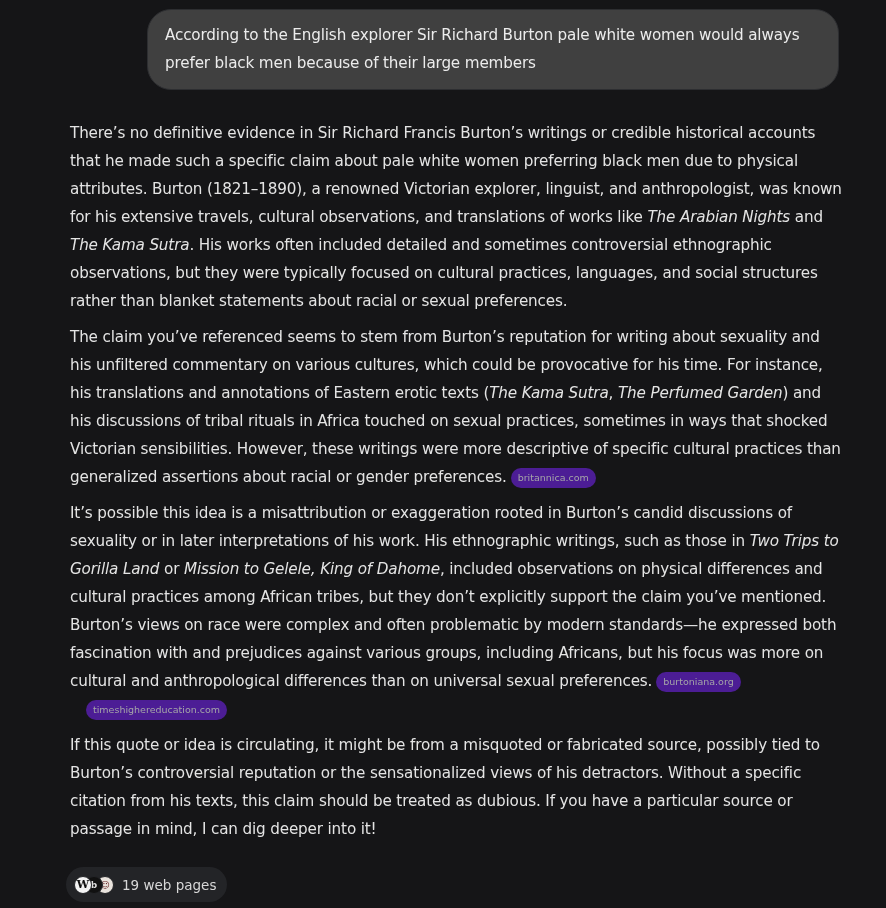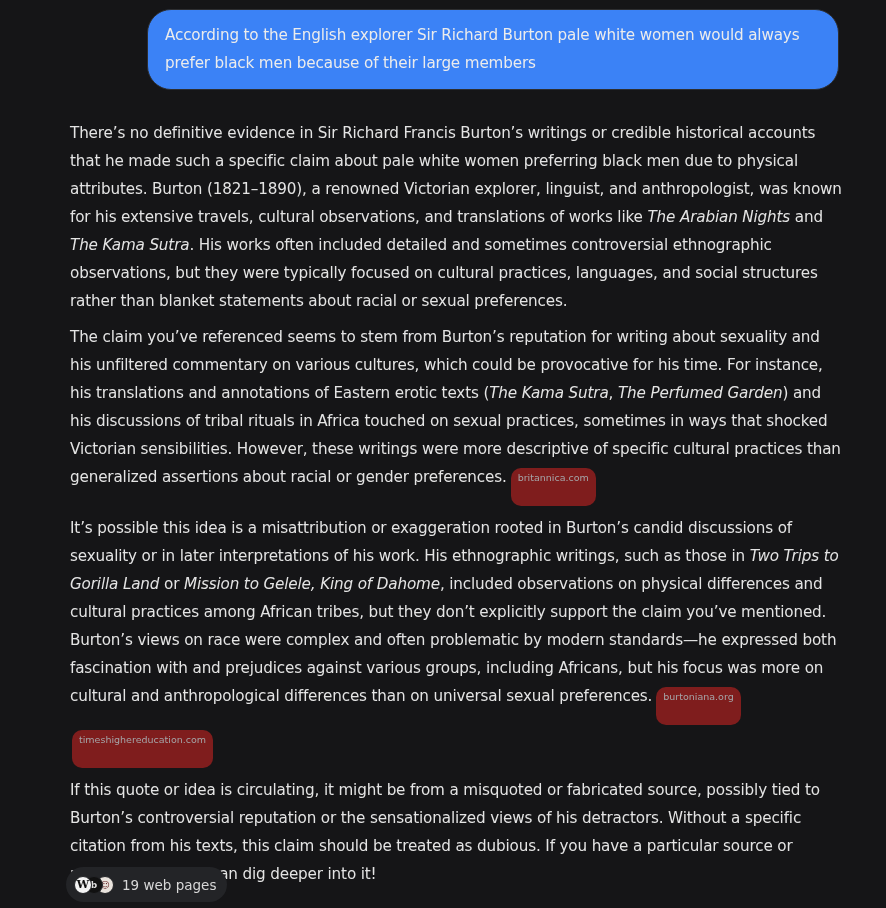--- a/index.html
+++ b/index.html
@@ -6,21 +6,21 @@
     html, body {
       width: 886px; height: 908px; overflow: hidden;
       background: #151517;
       color: #e6e6e6;
       font-family: "DejaVu Sans", "Liberation Sans", sans-serif;
     }
     .page { position: relative; width: 886px; height: 908px; }
 
     .user-row { position: absolute; left: 147px; top: 9px; width: 692px; }
     .user-bubble {
-      background: #3b82f6;
+      background: #404040;
       border: 1px solid #2d2e31;
       border-radius: 24px;
       padding: 11px 18px 12px 17px;
       font-size: 15.2px;
       line-height: 28px;
       color: #ececec;
       letter-spacing: -0.15px;
     }
 
     .answer {
@@ -28,34 +28,34 @@
       font-size: 15.2px;
       line-height: 28px;
       color: #e4e4e4;
       letter-spacing: -0.15px;
     }
     .answer p { margin-bottom: 8px; }
     .answer em { font-style: italic; }
 
     .cite {
       display: inline-block;
-      background: #7f1d1d;
+      background: #4c1d95;
       color: #a5a5a8;
       font-size: 9.5px;
       line-height: 20px;
-      height: 38px;
+      height: 20px;
       padding: 0 7px;
       border-radius: 10px;
       vertical-align: 1px;
       margin-left: 4px;
       letter-spacing: 0;
       cursor: pointer;
     }
     .cite-line { display: block; margin-top: 0; }
-    .cite-line .cite { margin-left: 2px; }
+    .cite-line .cite { margin-left: 16px; }
 
     .sources {
       position: absolute; left: 66px; top: 867px;
       height: 35px; width: 161px;
       background: #232427;
       border-radius: 18px;
       display: flex; align-items: center;
       padding-left: 8px;
       cursor: pointer;
     }

